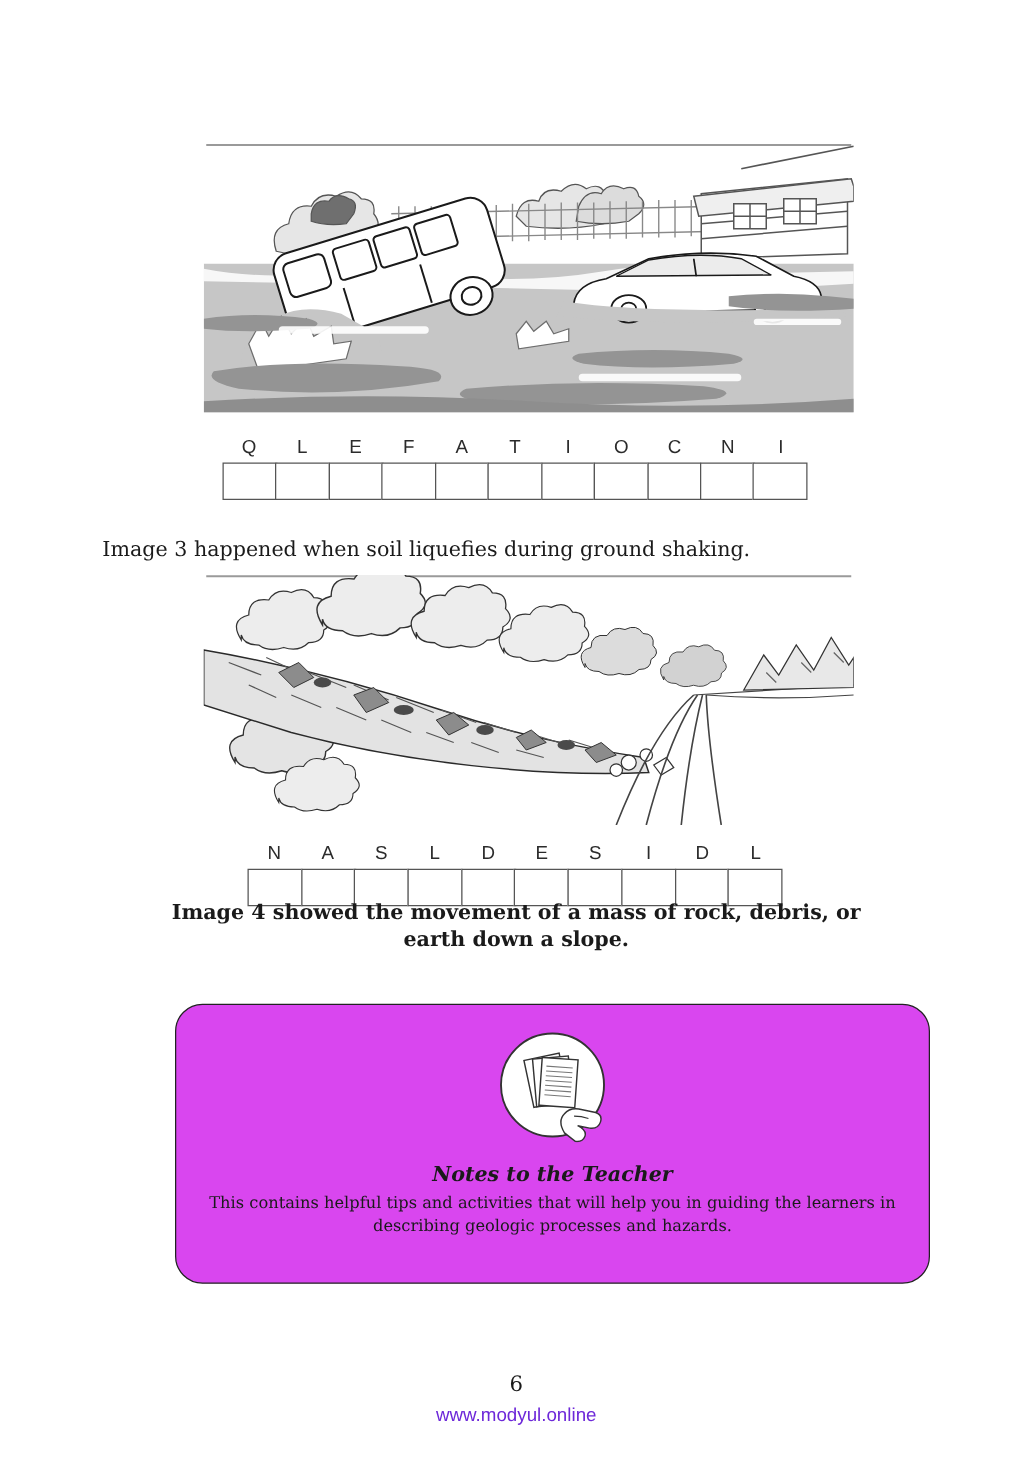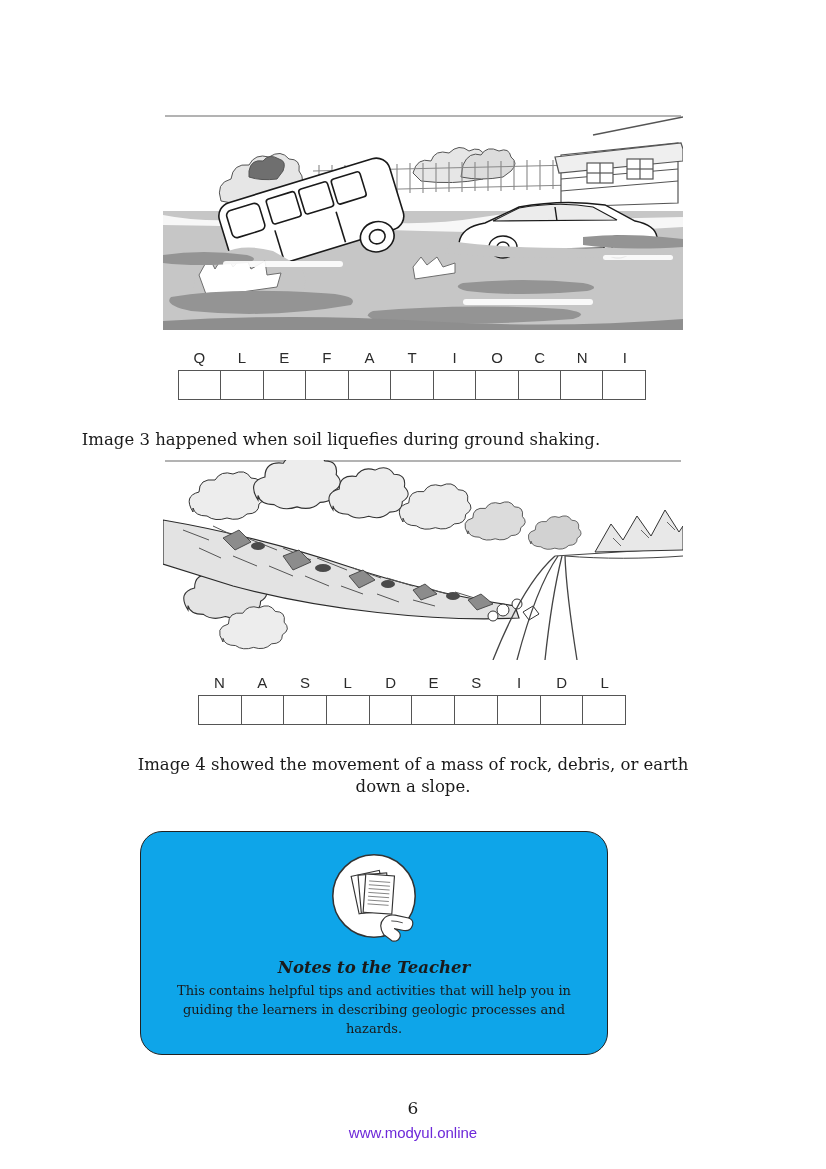--- a/index.html
+++ b/index.html
@@ -29,27 +29,26 @@
     font-size:15px;color:#2b2b2b;line-height:22px;
   }
   .answer-box{
     flex:1;height:28px;background:#ffffff;
     border:1.2px solid #555;margin-left:-1.2px;
   }
   .answer-box:first-child{margin-left:0;}
 
   .caption{position:absolute;text-align:center;font-size:16.5px;line-height:1.35;}
   .caption-1{left:0;width:682px;top:412px;}
-  .caption-2{left:123px;width:580px;top:737px;}
+  .caption-2{left:123px;width:580px;top:702px;font-weight:bold;}
 
   .notes-box{
-    position:absolute;left:140px;top:803px;width:468px;height:224px;
-    border:1.6px solid #222;border-radius:22px;background:#0ea5e9;
+    position:absolute;left:140px;top:803px;width:604px;height:224px;
+    border:1.6px solid #222;border-radius:22px;background:#d946ef;
     box-sizing:border-box;
-    margin-top:28px;
   }
   .notes-icon-wrap{text-align:center;margin-top:18px;height:92px;}
   .notes-title{
     text-align:center;font-weight:bold;font-style:italic;
     font-size:16.5px;margin-top:16px;
   }
   .notes-body{
     font-size:13px;line-height:1.45;margin-top:5px;
     padding:0 16px;text-align:center;
   }

